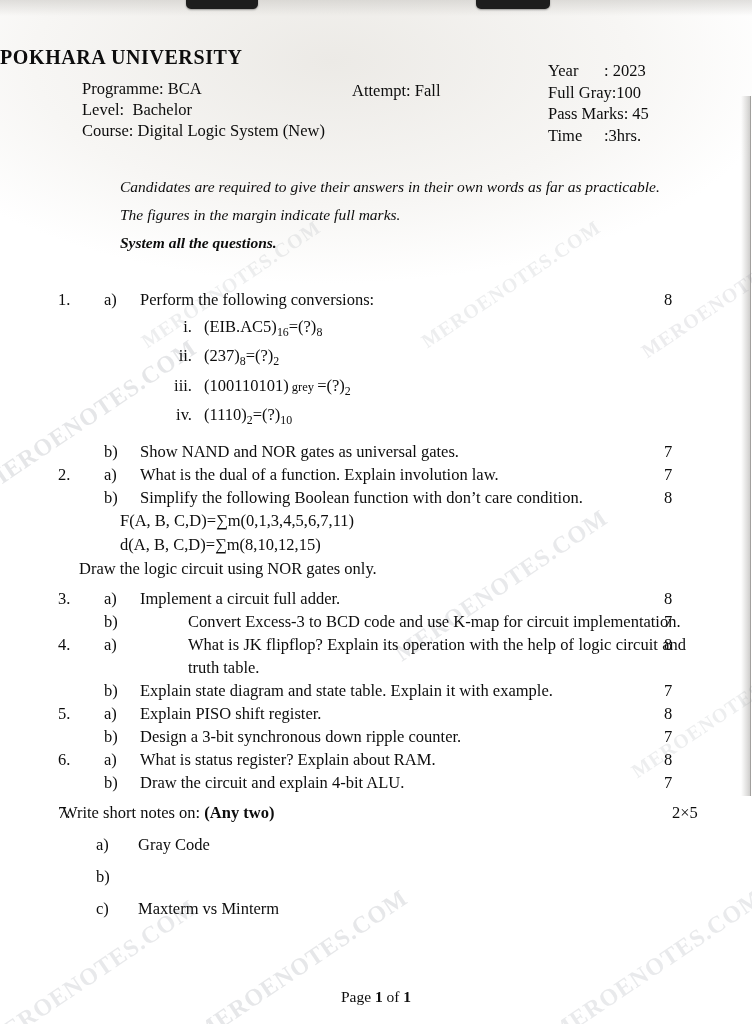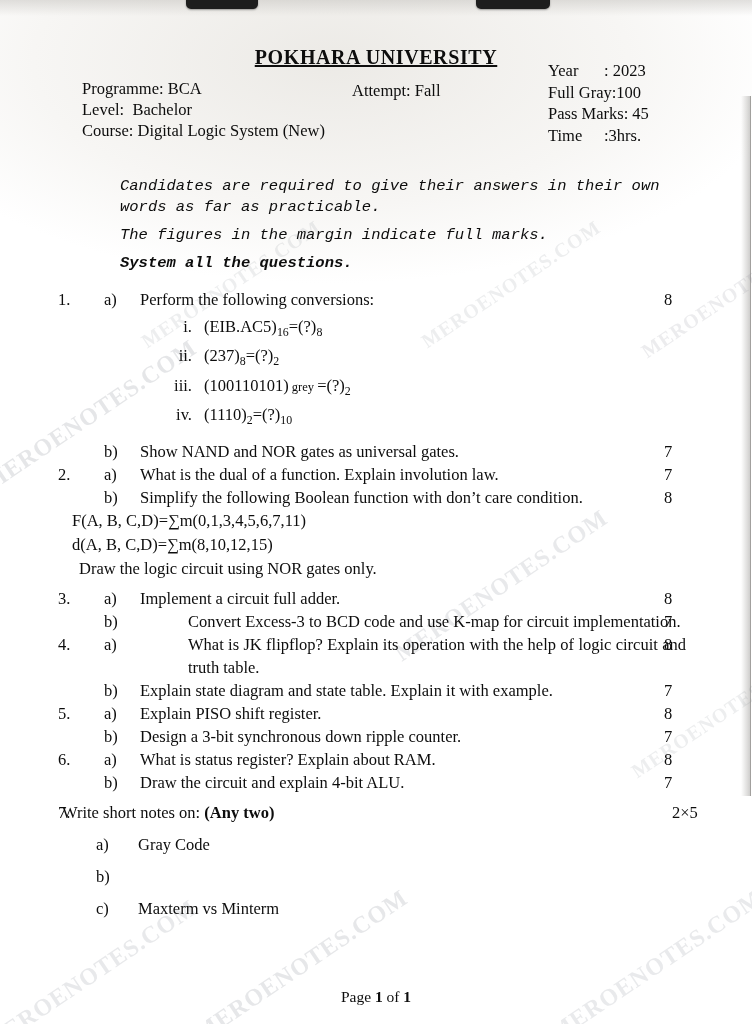--- a/index.html
+++ b/index.html
@@ -69,26 +69,25 @@
   #content {
     position: absolute;
     inset: 0;
     padding: 0;
   }
 
   
   #uni-title {
     position: absolute;
     top: 46px; left: 0; right: 0;
-    text-align: center;
+    text-align: left;
     font-size: 20px;
     font-weight: 700;
     letter-spacing: 0.6px;
     font-family: "Liberation Serif", serif;
-    text-decoration: underline;
   }
   #hdr-left {
     position: absolute;
     top: 78px; left: 82px;
     font-size: 16.5px;
     line-height: 21px;
   }
   #hdr-mid {
     position: absolute;
     top: 81px; left: 352px;
@@ -104,21 +103,20 @@
   #hdr-right .k-year { width: 56px; display: inline-block; }
   #hdr-right .k-time { width: 56px; display: inline-block; }
 
   
   #instructions {
     position: absolute;
     top: 176px; left: 120px; width: 580px;
     font-style: italic;
     font-size: 15.5px;
     line-height: 21px;
-    font-family: Liberation Mono, monospace;
   }
   #instructions .para { margin-bottom: 7px; }
   #instructions .bold { font-weight: 700; }
 
   
   #questions {
     position: absolute;
     top: 288px; left: 0; width: 752px;
   }
   .q-row {
@@ -167,21 +165,21 @@
     padding-right: 12px;
   }
   .sub-roman .rt { flex: 1 1 auto; }
   sub { font-size: 0.72em; }
   .sub-word { font-size: 0.76em; }
 
   
   .cont-line {
     font-size: 16.5px;
     line-height: 24px;
-    padding-left: 72px;
+    padding-left: 120px;
   }
   .cont-line.tight { padding-left: 79px; }
 
   
   .note-row {
     display: flex;
     font-size: 16.5px;
     line-height: 23px;
     padding-left: 96px;
     margin-top: 9px;

